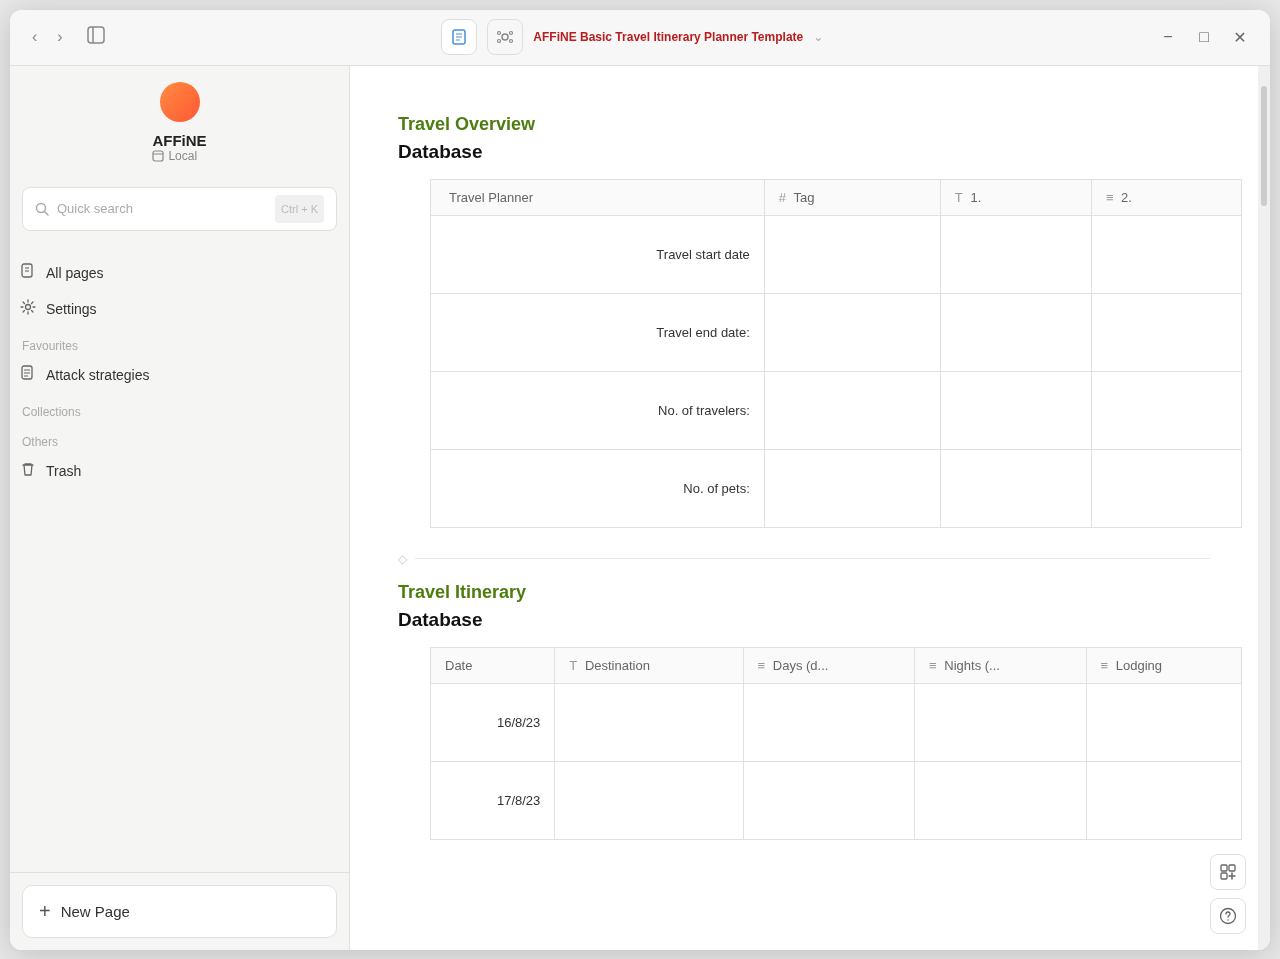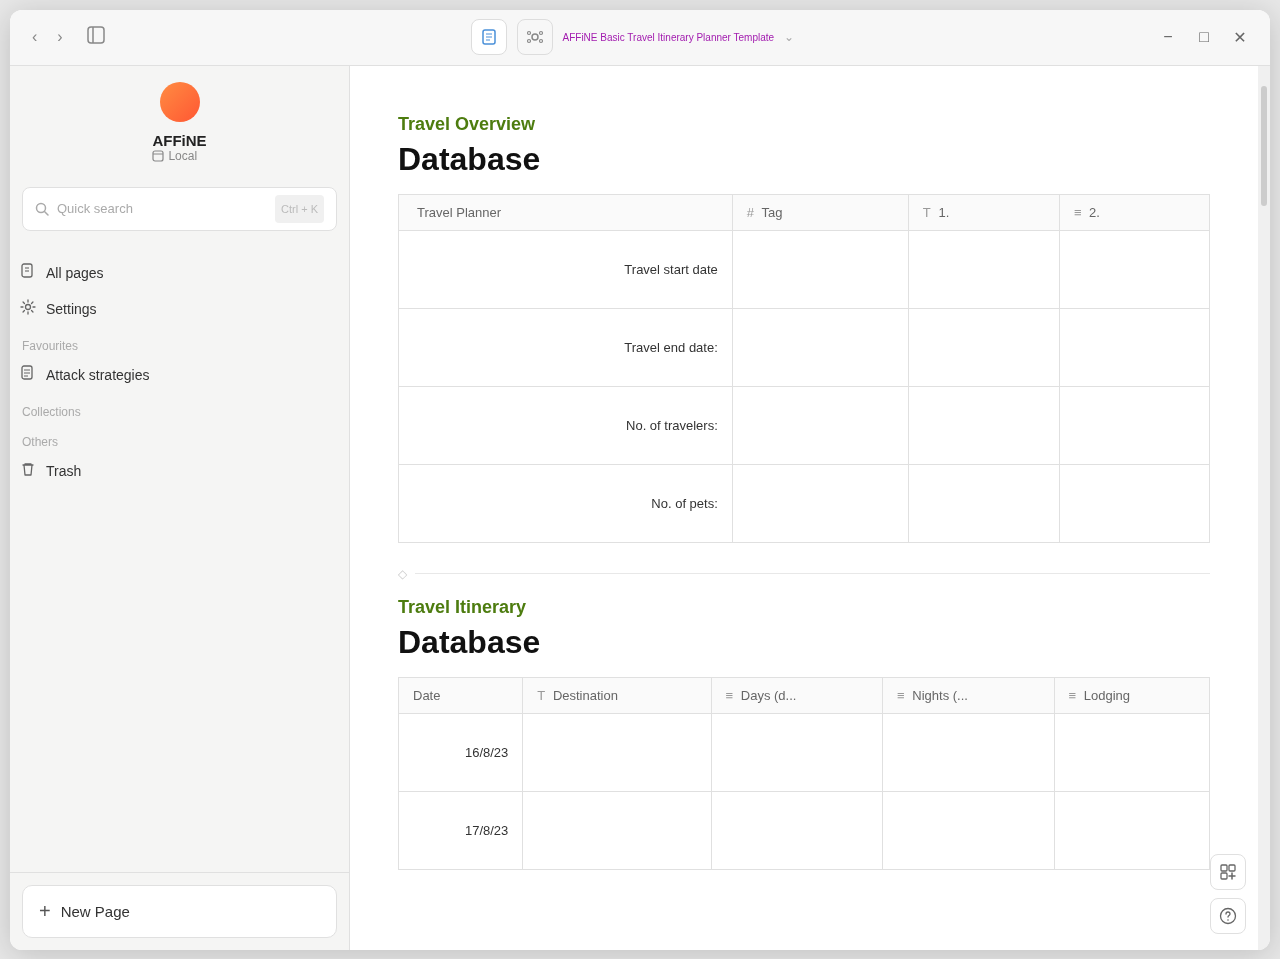--- a/index.html
+++ b/index.html
@@ -83,23 +83,23 @@
       border: 1px solid #ddd;
       border-radius: 8px;
       display: flex;
       align-items: center;
       justify-content: center;
       cursor: pointer;
       font-size: 14px;
       color: #666;
     }
     .doc-title {
-      font-size: 10px;
-      color: #a21caf;
-      font-weight: 400;
+      font-size: 12px;
+      color: #b91c1c;
+      font-weight: 700;
     }
     .title-chevron {
       color: #aaa;
       font-size: 12px;
       cursor: pointer;
     }
     .titlebar-actions {
       display: flex;
       gap: 8px;
     }
@@ -257,31 +257,32 @@
     }
     
     .section-title {
       font-size: 18px;
       font-weight: 600;
       color: #4d7c0f;
       margin-bottom: 6px;
       margin-top: 16px;
     }
     .database-label {
-      font-size: 32px;
+      font-size: 19px;
       font-weight: 700;
       color: #111;
       margin-bottom: 16px;
     }
     
     .db-table {
       width: 100%;
       border-collapse: collapse;
       margin-bottom: 24px;
       border: 1px solid #e0e0e0;
+      margin-left: 32px;
     }
     .db-table th {
       background: #fafafa;
       text-align: left;
       padding: 10px 14px;
       font-size: 13px;
       font-weight: 500;
       color: #666;
       border: 1px solid #e0e0e0;
     }

